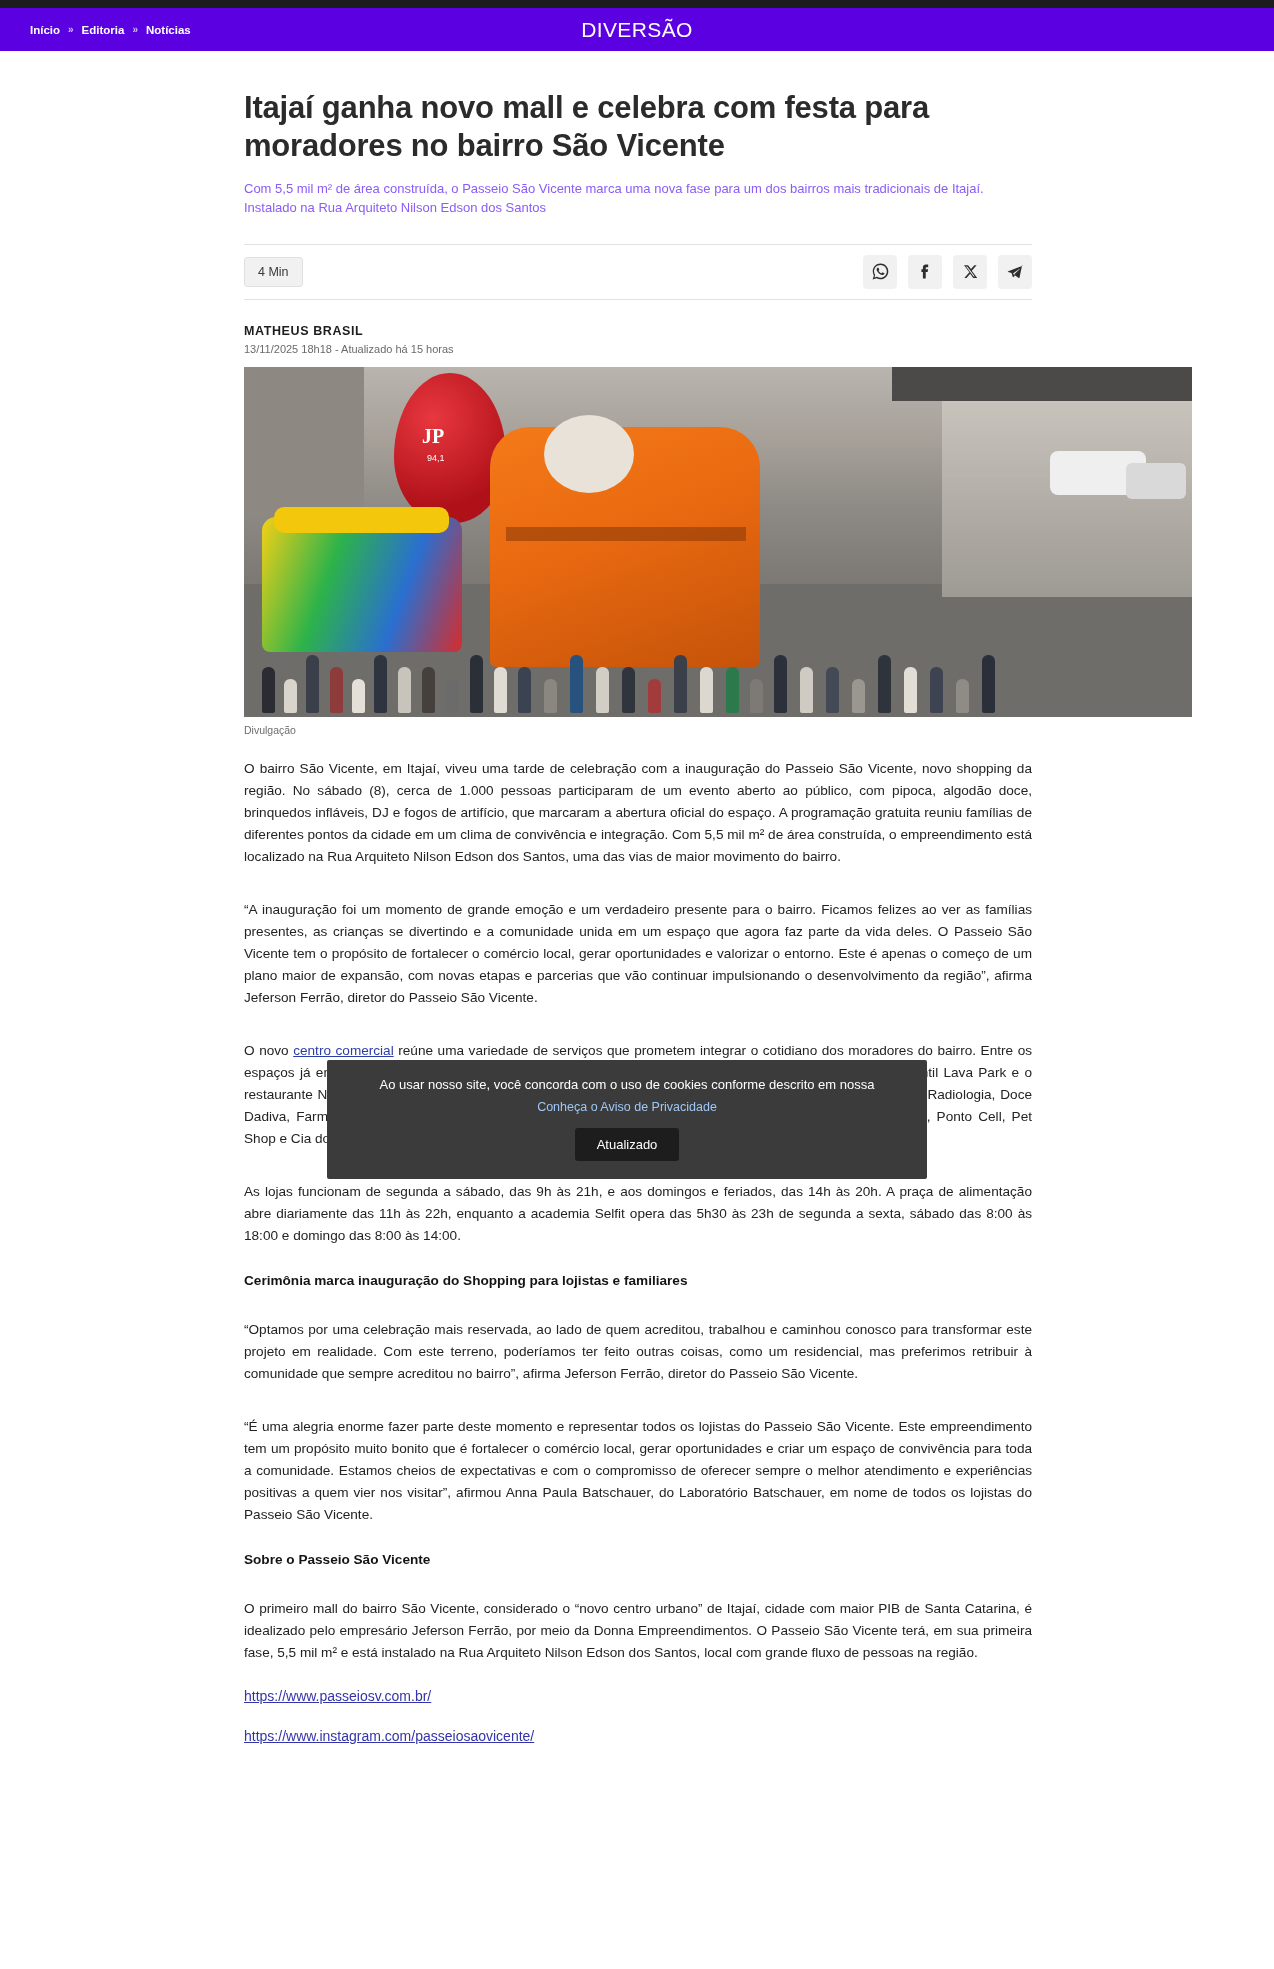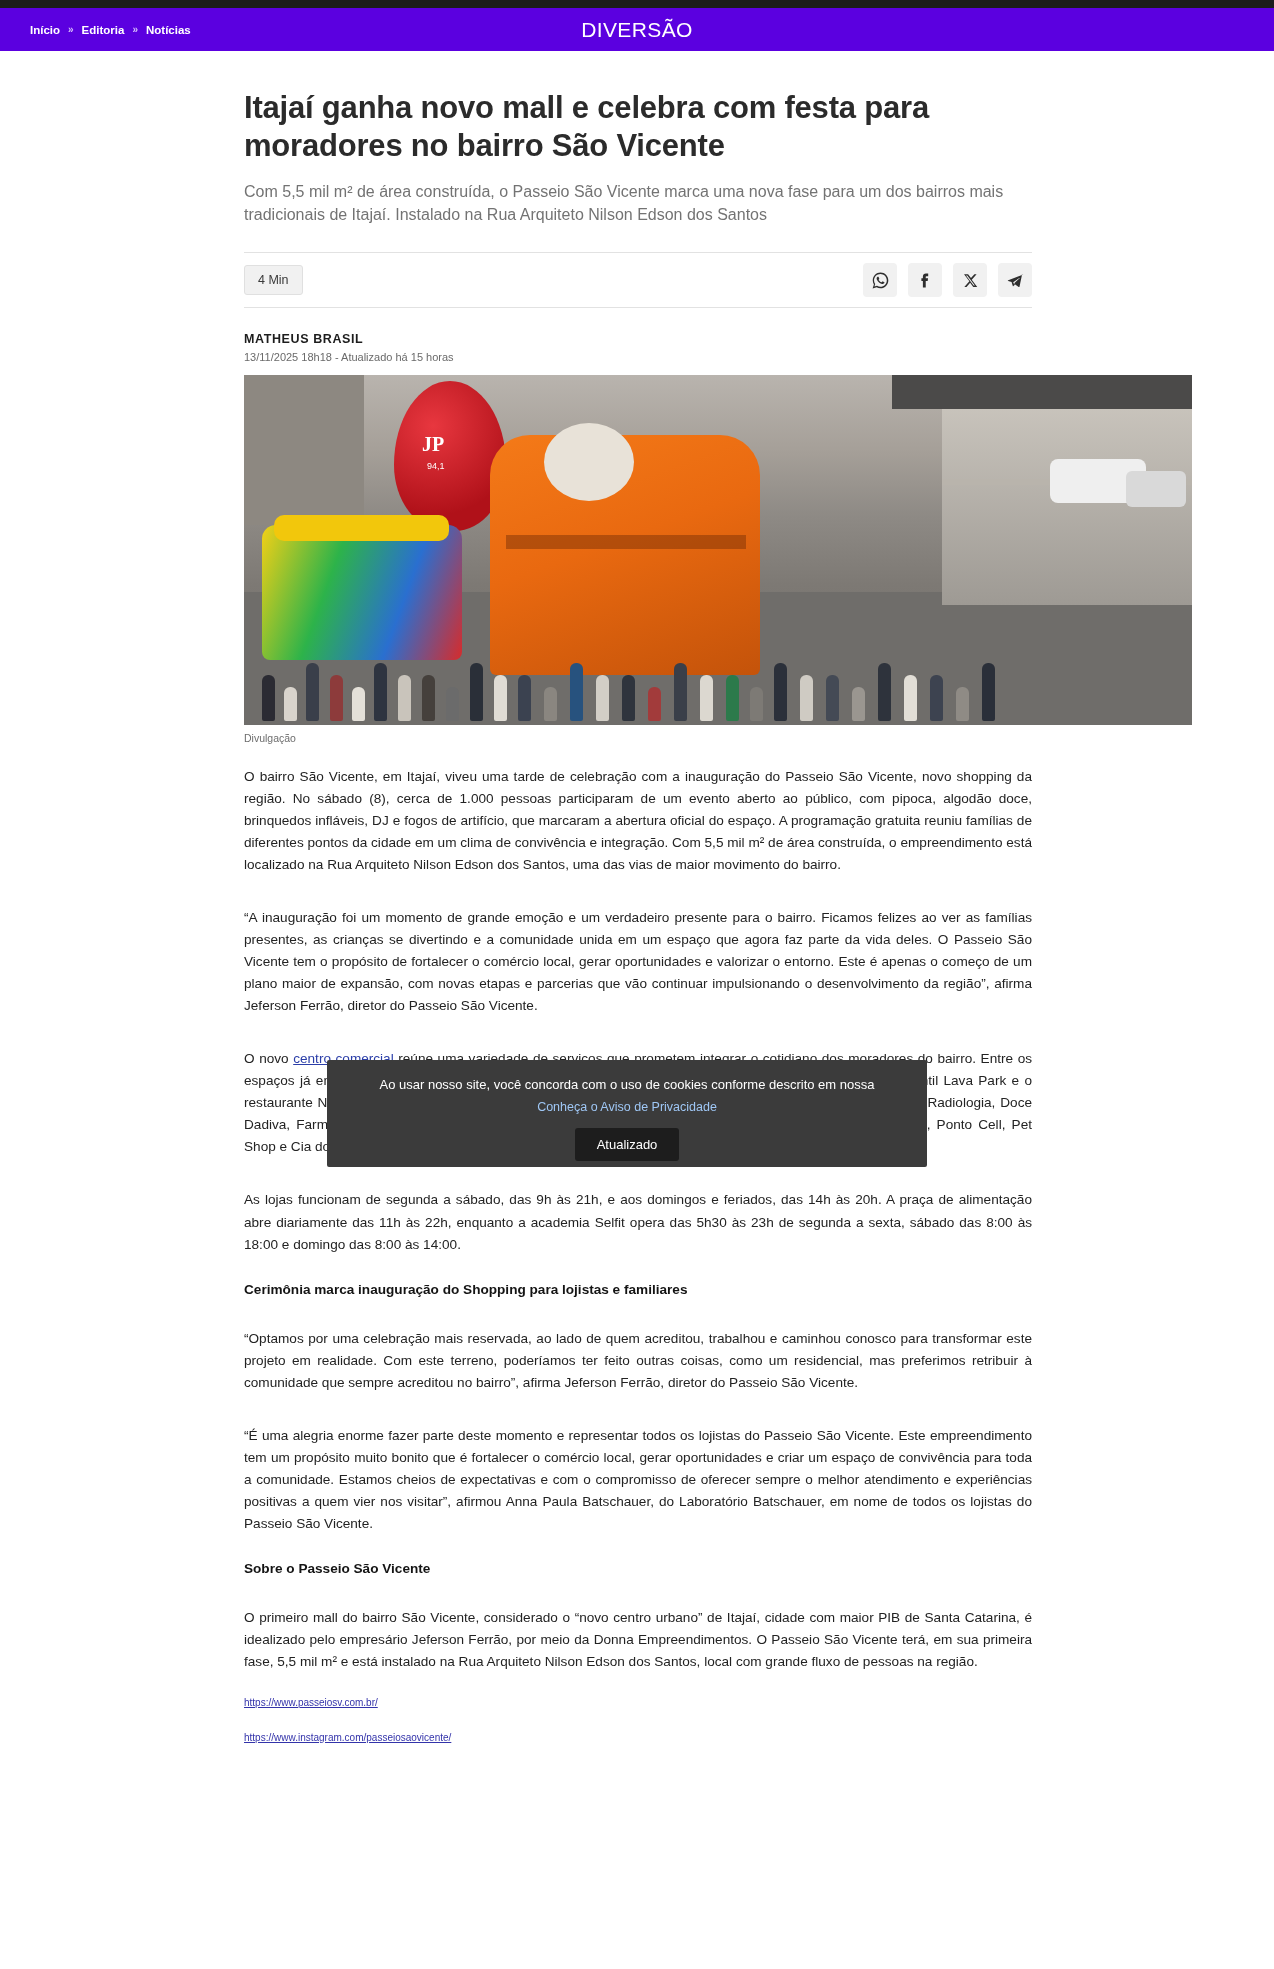--- a/index.html
+++ b/index.html
@@ -70,23 +70,23 @@
   }
   h1.article-title {
     font-size: 31px;
     line-height: 1.24;
     font-weight: bold;
     color: #2b2b2b;
     margin: 38px 0 0 0;
     letter-spacing: -0.2px;
   }
   .subtitle {
-    font-size: 16px;
+    font-size: 13px;
     line-height: 1.45;
-    color: #737373;
+    color: #8b5cf6;
     margin: 14px 0 0 0;
   }
 
   .meta-bar {
     margin-top: 26px;
     border-top: 1px solid #e2e2e2;
     border-bottom: 1px solid #e2e2e2;
     height: 56px;
     display: flex;
     align-items: center;
@@ -156,21 +156,21 @@
     color: #2b3ea8;
     text-decoration: underline;
   }
   h3.sub-head {
     font-size: 13.6px;
     font-weight: bold;
     color: #141414;
     margin: 26px 0 0 0;
   }
   .link-line {
-    font-size: 10px;
+    font-size: 14px;
     margin-top: 24px;
   }
   .link-line a {
     color: #3333aa;
     text-decoration: underline;
   }
 
   
   .photo-bg {
     position: absolute; inset: 0;
@@ -252,21 +252,21 @@
   }
 
   
   .cookie {
     position: absolute;
     left: 327px;
     top: 1060px;
     width: 600px;
     background: #3b3b3b;
     color: #ffffff;
-    padding: 16px 20px 6px 20px;
+    padding: 16px 20px 18px 20px;
     text-align: center;
     border-radius: 2px;
     z-index: 40;
   }
   .cookie-text {
     font-size: 13px;
     line-height: 1.45;
   }
   .cookie-link {
     display: block;

